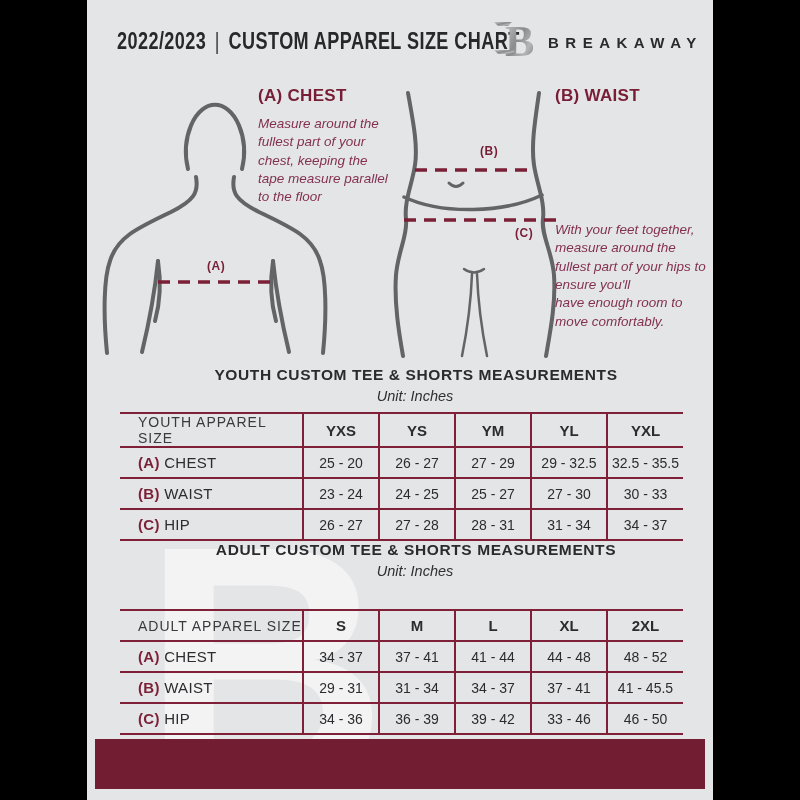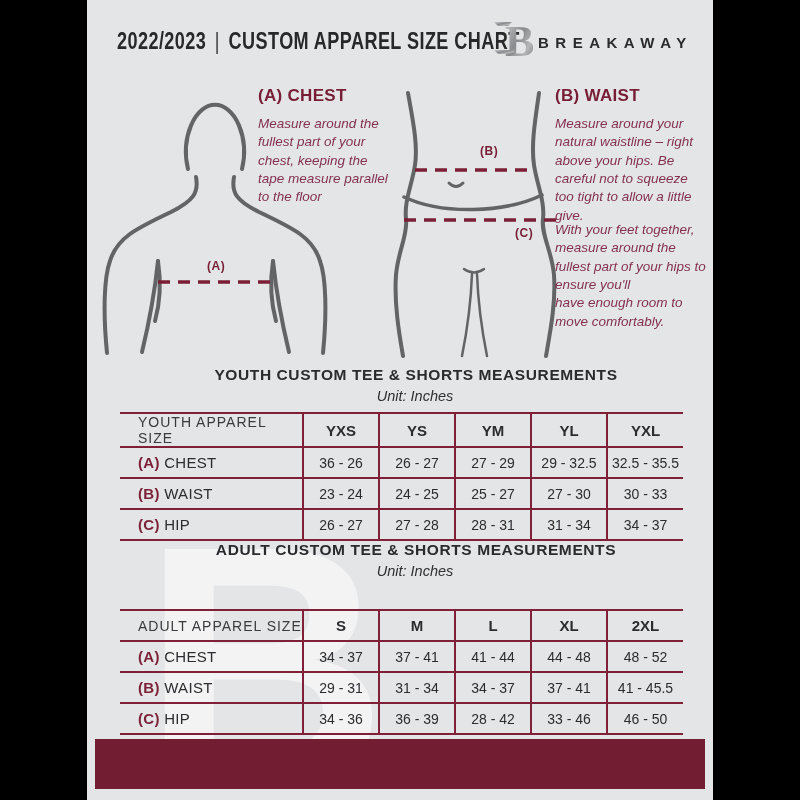--- a/index.html
+++ b/index.html
@@ -10,21 +10,21 @@
   
   .watermark { position:absolute; left:55px; top:495px; font-size:340px; font-weight:bold;
     color:rgba(255,255,255,0.55); z-index:0; line-height:1; letter-spacing:-10px; }
 
   
   .hdr { position:absolute; left:0; top:0; width:626px; height:70px; z-index:2; }
   .hdr-title { position:absolute; left:30px; top:29px; font-size:21px; font-weight:bold; color:#28282b;
     letter-spacing:0.5px; white-space:nowrap; transform:scale(0.86,1.12); transform-origin:left center; }
   .hdr-title .sep { font-weight:normal; color:#3a3a3d; padding:0 10px; }
   .logo-wrap { position:absolute; left:405px; top:16px; display:flex; align-items:center; }
-  .brand { font-size:15px; font-weight:bold; color:#2b2b2e; letter-spacing:6.5px; }
+  .brand { font-size:15px; font-weight:bold; color:#2b2b2e; letter-spacing:6.5px; margin-left:10px; }
 
   
   .figures { position:absolute; left:0; top:85px; width:626px; height:275px; z-index:1; }
   .fig { position:absolute; }
   .fig svg { overflow:visible; display:block; }
   .marker { position:absolute; font-size:12px; font-weight:bold; color:#771d35; letter-spacing:0.5px; }
   .guide-block { position:absolute; }
   .guide-h { font-size:17px; font-weight:bold; color:#771d35; letter-spacing:0.3px; margin-bottom:9px; }
   .guide-p { font-size:13.5px; font-style:italic; color:#833051; line-height:1.36; white-space:pre-line; }
 
@@ -114,21 +114,20 @@
       </div>
       <span class="marker" style="left:393px; top:59px;">(B)</span>
       <span class="marker" style="left:428px; top:141px;">(C)</span>
 
       <div class="guide-block" style="left:171px; top:1px; width:138px;">
         <div class="guide-h">(A) CHEST</div>
         <div class="guide-p">Measure around the fullest part of your chest, keeping the tape measure parallel to the floor</div>
       </div>
       <div class="guide-block" style="left:468px; top:1px; width:155px;">
         <div class="guide-h">(B) WAIST</div>
-        <div class="guide-p">Measure around your natural waistline – right above your hips. Be careful not to squeeze too tight to allow a little give.</div>
       </div>
       <div class="guide-block" style="left:468px; top:136px; width:158px;">
         <div class="guide-p">With your feet together, measure around the fullest part of your hips to ensure you'll
 have enough room to move comfortably.</div>
       </div>
     </div>
 
     <div class="sec-title" style="top:366px;">YOUTH CUSTOM TEE &amp; SHORTS MEASUREMENTS</div>
     <div class="sec-unit" style="top:388px;">Unit: Inches</div>
     <table class="size" style="top:412px;">
@@ -138,21 +137,21 @@
             <th>YXS</th>
             <th>YS</th>
             <th>YM</th>
             <th>YL</th>
             <th>YXL</th>
           </tr>
         </thead>
         <tbody>
           <tr>
             <td class="label-col"><span class="prefix">(A)</span> CHEST</td>
-            <td>36 - 26</td>
+            <td>25 - 20</td>
             <td>26 - 27</td>
             <td>27 - 29</td>
             <td>29 - 32.5</td>
             <td>32.5 - 35.5</td>
           </tr>
           <tr>
             <td class="label-col"><span class="prefix">(B)</span> WAIST</td>
             <td>23 - 24</td>
             <td>24 - 25</td>
             <td>25 - 27</td>
@@ -197,21 +196,21 @@
             <td>29 - 31</td>
             <td>31 - 34</td>
             <td>34 - 37</td>
             <td>37 - 41</td>
             <td>41 - 45.5</td>
           </tr>
           <tr>
             <td class="label-col"><span class="prefix">(C)</span> HIP</td>
             <td>34 - 36</td>
             <td>36 - 39</td>
-            <td>28 - 42</td>
+            <td>39 - 42</td>
             <td>33 - 46</td>
             <td>46 - 50</td>
           </tr>
         </tbody>
       </table>
 
     <div class="footer-bar"></div>
   </div>
 </div>
 

